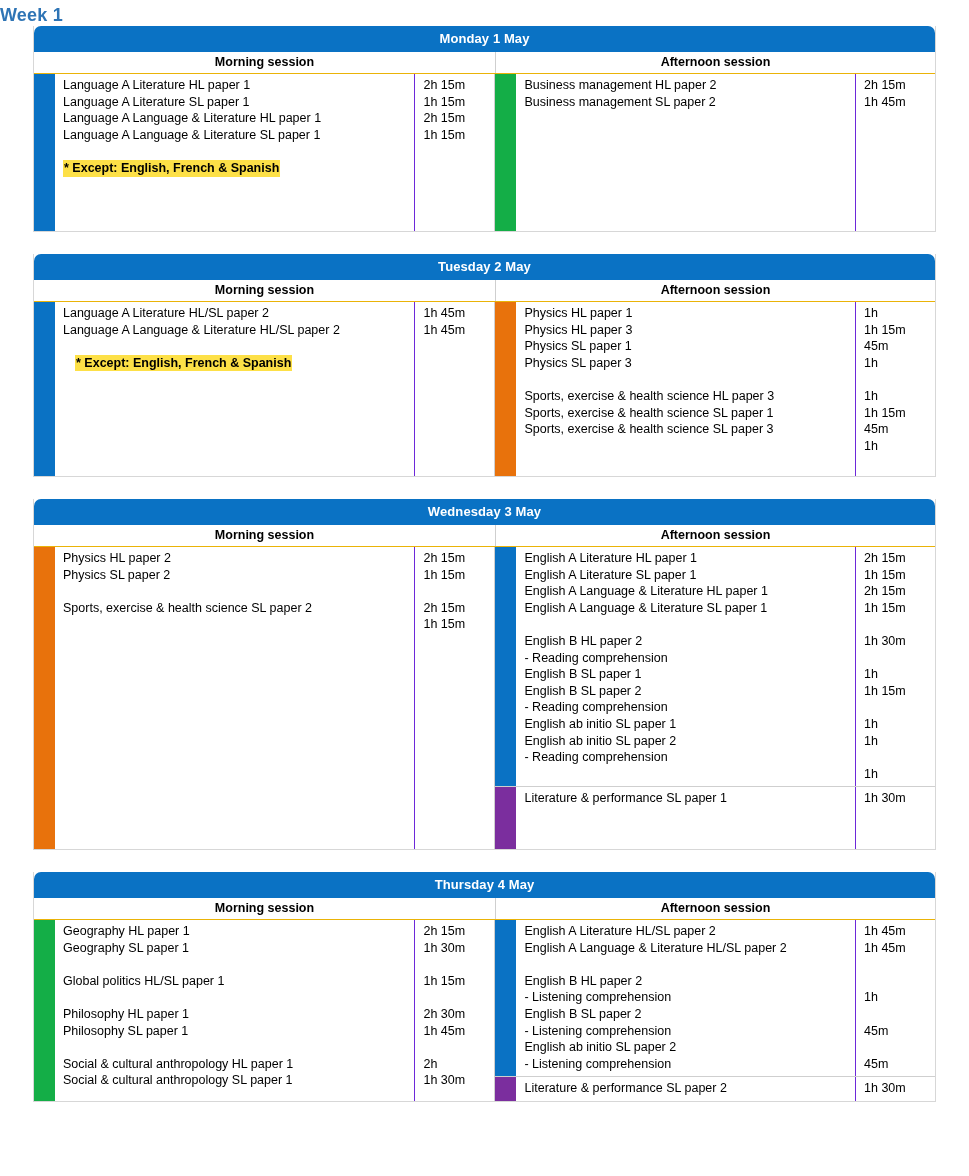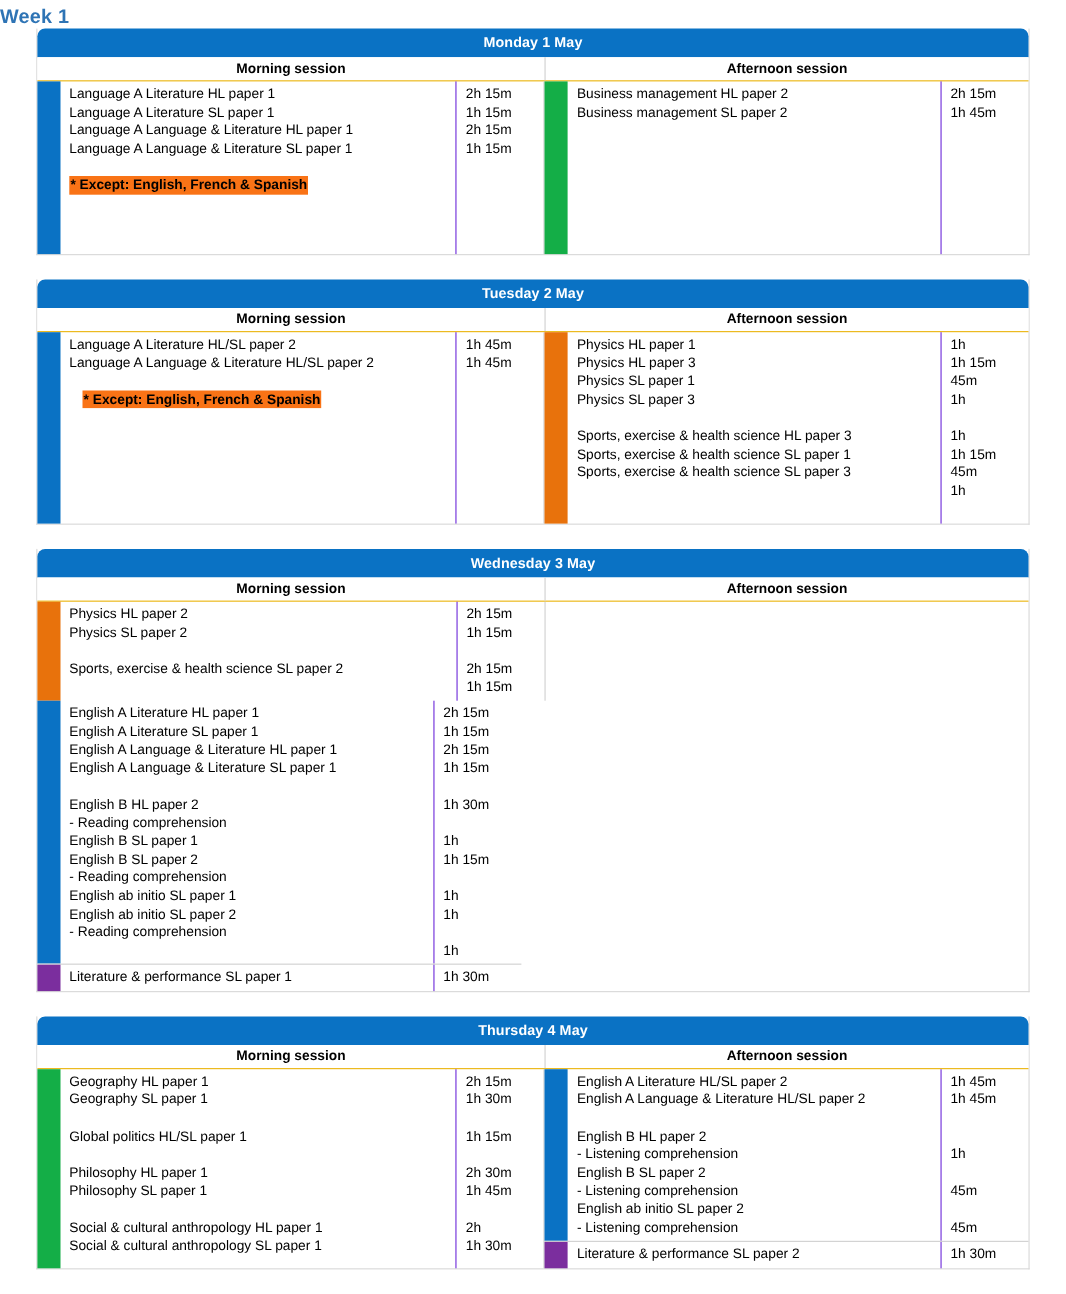--- a/index.html
+++ b/index.html
@@ -131,21 +131,21 @@
   .exam-row {
     font-size: 12.5px;
     line-height: 16.6px;
     white-space: nowrap;
   }
   .exam-row.spacer { height: 16.6px; }
   .exam-row.indent { padding-left: 12px; }
   .exam-row.highlight {
     font-weight: bold;
     display: inline-block;
-    background: #f97316;
+    background: #fde047;
     padding: 0 1px;
   }
   .dur-row {
     font-size: 12.5px;
     line-height: 16.6px;
     white-space: nowrap;
   }
   .dur-row.spacer { height: 16.6px; }
 </style>
 </head>
@@ -248,21 +248,21 @@
             </div>
           </div>
         </div>
       </div>
       <div class="day-block">
         <div class="day-header">Wednesday 3 May</div>
         <div class="session-head-row">
           <div class="session-head morning">Morning session</div>
           <div class="session-head afternoon">Afternoon session</div>
         </div>
-        <div class="sessions" style="min-height: 302px; flex-direction: column;">
+        <div class="sessions" style="min-height: 302px;">
           <div class="session-col morning">
             <div class="group" style="flex: 1 1 auto;">
               <div class="accent-bar orange"></div>
               <div class="exam-list">
                 <div class="exam-row">Physics HL paper 2</div>
                 <div class="exam-row">Physics SL paper 2</div>
                 <div class="exam-row spacer"></div>
                 <div class="exam-row">Sports, exercise &amp; health science SL paper 2</div>
               </div>
               <div class="duration-col">

